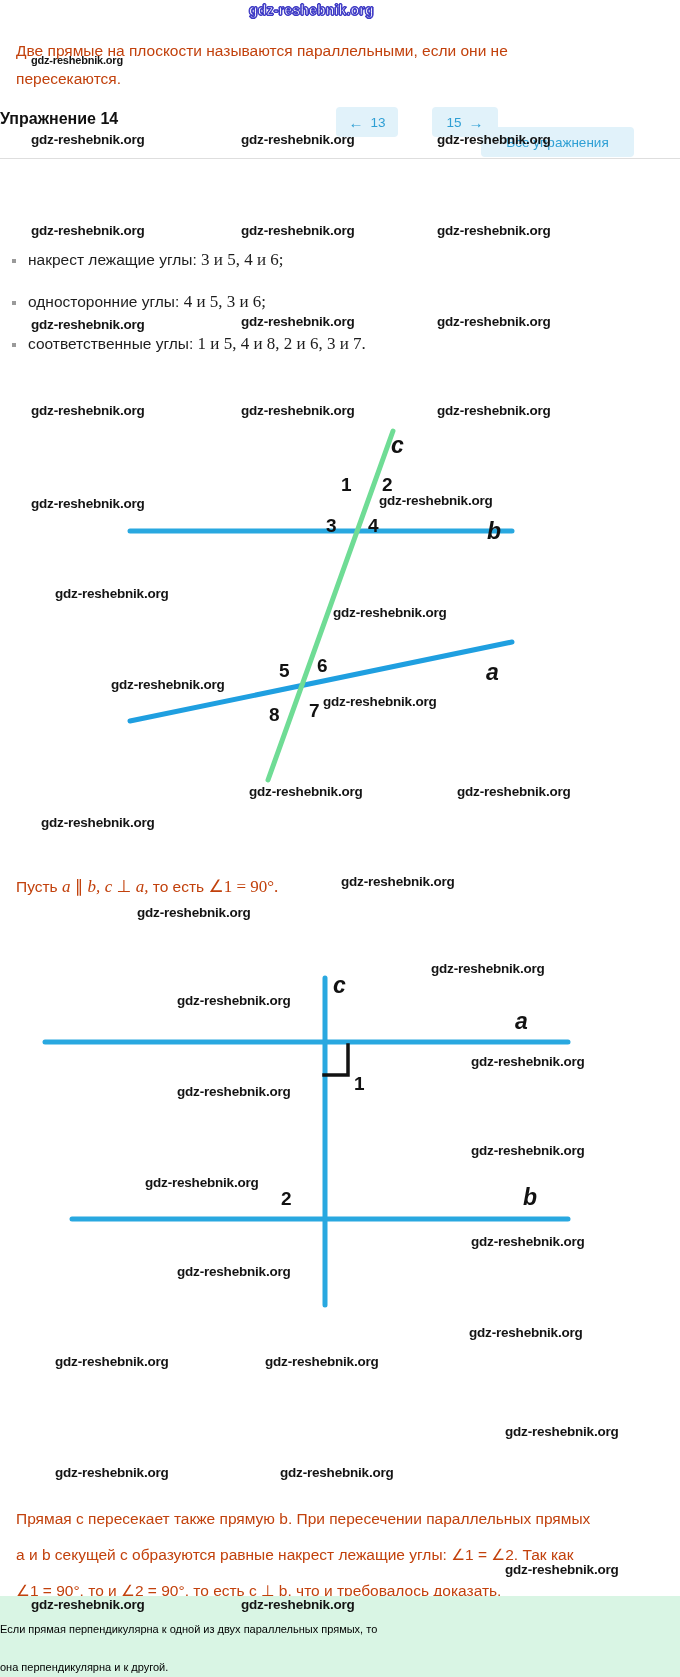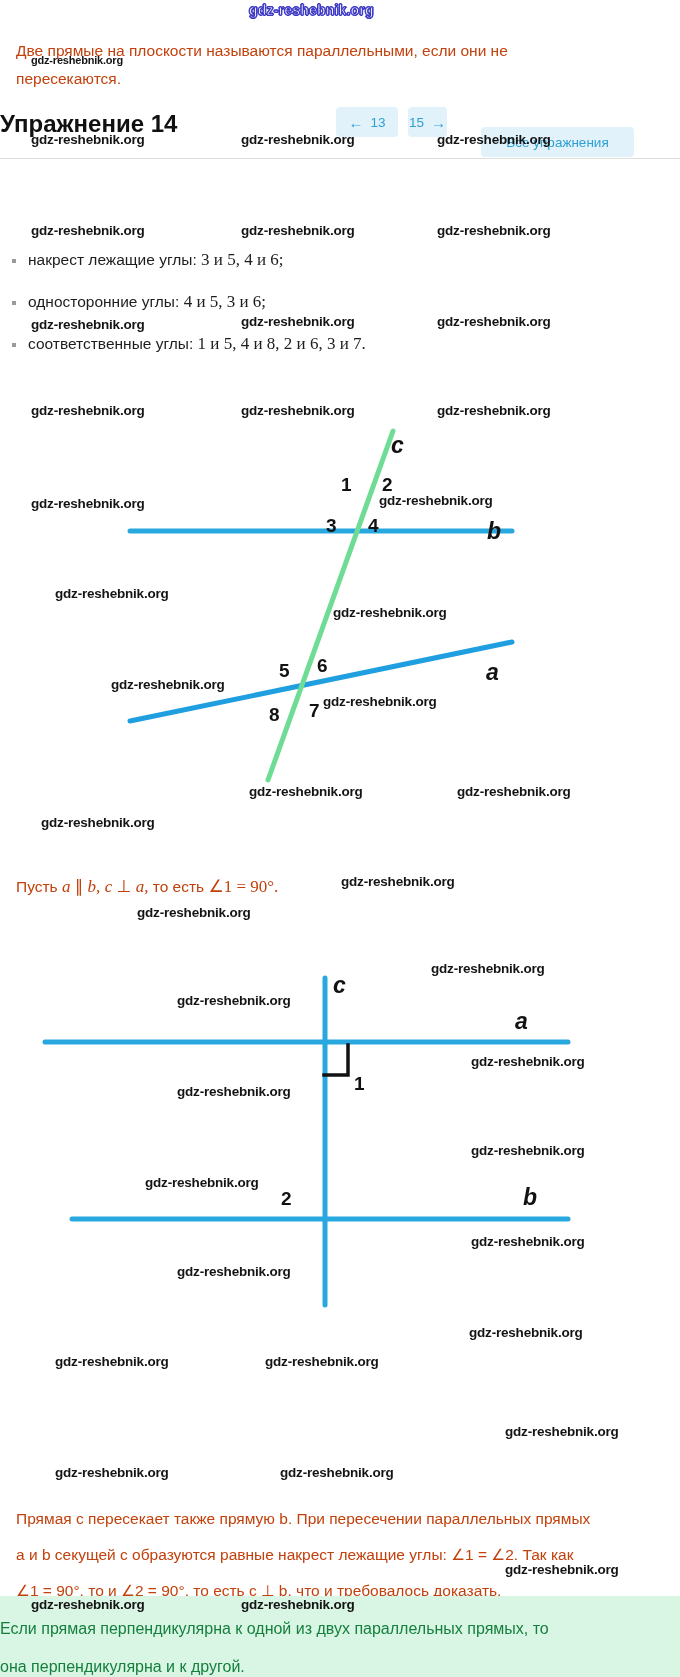--- a/index.html
+++ b/index.html
@@ -50,21 +50,21 @@
     white-space: nowrap;
     padding-left: 16px;
   }
   .mi { font-family: "Liberation Serif", serif; font-style: italic; font-size: 17px; }
   .mn { font-family: "Liberation Serif", serif; font-style: normal; font-size: 17px; }
 
   
   .ex-title {
     position: absolute;
     left: 0px; top: 110px;
-    font-size: 24px;
+    font-size: 16px;
     font-weight: 700;
     color: #111;
     white-space: nowrap;
   }
   .navbtn {
     position: absolute;
     height: 30px;
     background: #e1f2fa;
     border-radius: 4px;
     color: #2e9fd4;
@@ -72,21 +72,21 @@
     display: flex;
     align-items: center;
     justify-content: center;
     gap: 7px;
     cursor: pointer;
     white-space: nowrap;
     border: none;
     font-family: "Liberation Sans", sans-serif;
   }
   #nav-prev { left: 336px; top: 107px; width: 62px; }
-  #nav-next { left: 408px; top: 107px; width: 39px; }
+  #nav-next { left: 432px; top: 107px; width: 66px; }
   #nav-all  { left: 481px; top: 107px; width: 153px; margin-top: 20px; }
   .arrow { font-size: 15px; line-height: 1; }
 
   
   .bullet-row {
     position: absolute;
     font-size: 15.5px;
     color: #1d1d1d;
     white-space: nowrap;
   }
@@ -114,23 +114,23 @@
 
   
   .green-band {
     position: absolute;
     left: 0; top: 1596px;
     width: 680px; height: 81px;
     background: #d9f5e4;
   }
   .band-text {
     position: absolute;
-    font-size: 16px;
+    font-size: 11px;
     line-height: 30px;
-    color: #15803d;
+    color: #000000;
     white-space: nowrap;
   }
   .rule {
     position: absolute;
     left: 0; width: 680px; height: 1px;
     background: #dedede;
   }
 </style>
 </head>
 <body>

